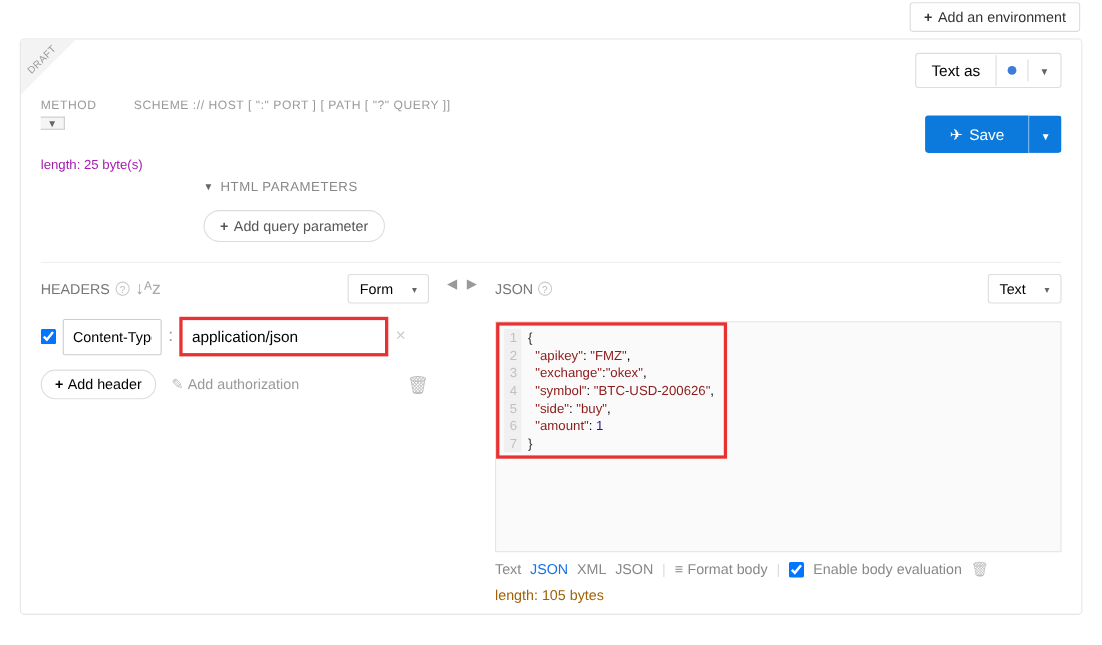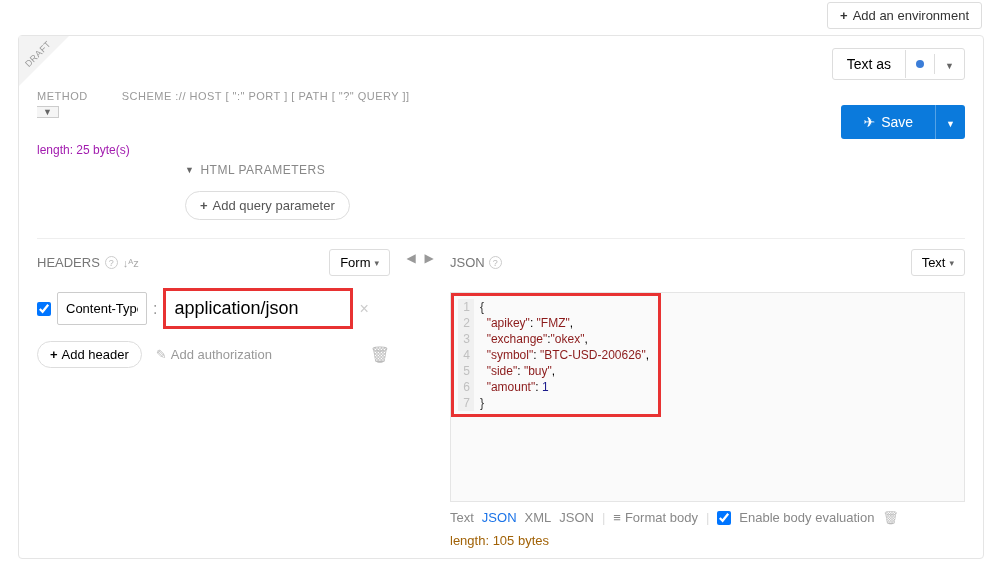--- a/index.html
+++ b/index.html
@@ -250,32 +250,32 @@
       align-items: center;
     }
     .headers-label {
       font-size: 13px;
       color: #777;
       display: flex;
       align-items: center;
       gap: 5px;
     }
     .sort-icon {
-      font-size: 11px;
+      font-size: 16px;
       color: #aaa;
     }
     .form-toggle {
       border: 1px solid #ddd;
       padding: 5px 10px;
       font-size: 13px;
       border-radius: 3px;
       cursor: pointer;
       display: flex;
       align-items: center;
-      gap: 4px;
+      gap: 17px;
     }
     .header-row {
       display: flex;
       align-items: center;
       gap: 6px;
       margin-top: 12px;
     }
     .checkbox {
       width: 14px;
       height: 14px;
@@ -286,21 +286,21 @@
       font-size: 13px;
       width: 90px;
       border-radius: 2px;
     }
     .colon {
       color: #999;
     }
     .header-value-input {
       border: 3px solid #e83232;
       padding: 7px 8px;
-      font-size: 18px;
+      font-size: 14px;
       width: 190px;
     }
     .header-actions {
       display: flex;
       align-items: center;
       gap: 16px;
       margin-top: 12px;
       justify-content: space-between;
     }
     .header-actions-left {

